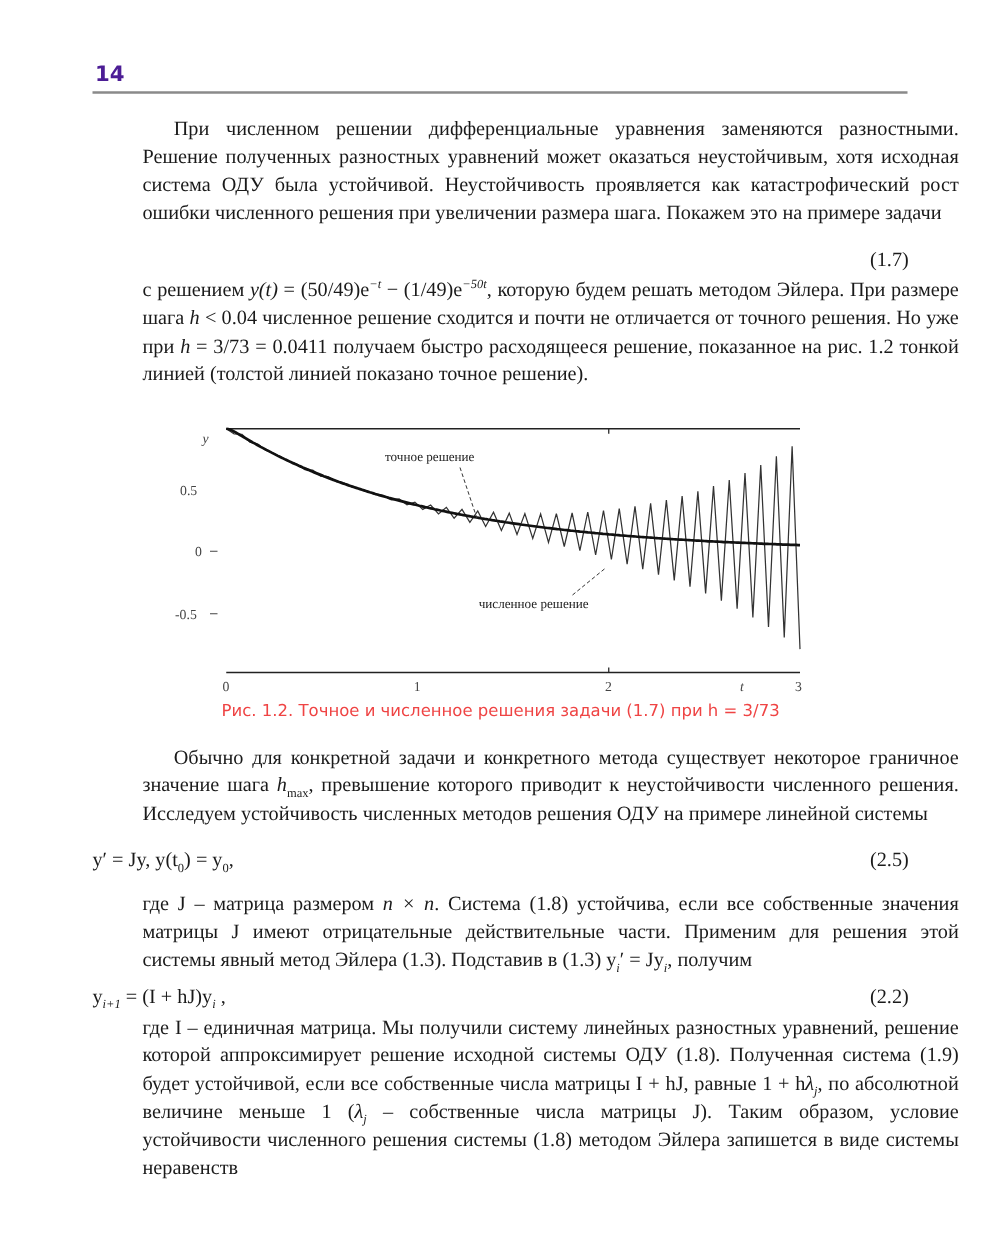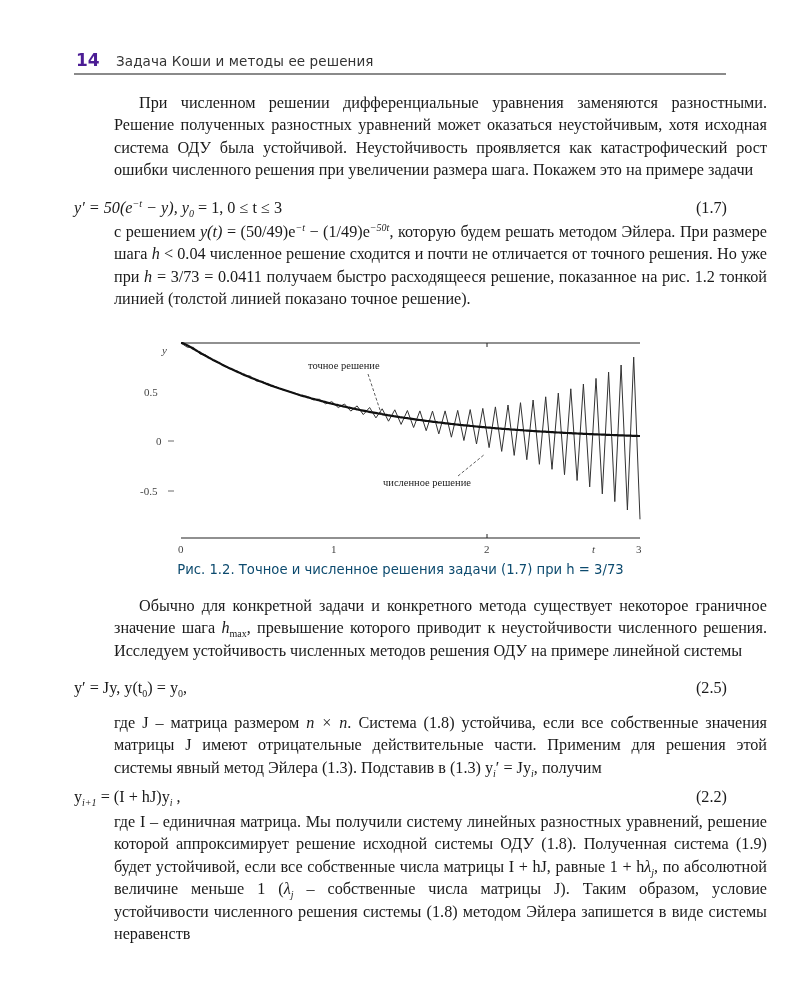--- a/index.html
+++ b/index.html
@@ -15,39 +15,37 @@
   .noindent { text-indent: 0; }
   .eq { position: absolute; left: 74px; width: 653px; font-size: 16.2px; height: 22px; line-height: 22px; }
   .eq .num { position: absolute; right: 0; top: 0; }
   .eq .lhs { position: absolute; left: 0; top: 0; }
   .it { font-style: italic; }
   .b { font-weight: normal; }
   sub, sup { font-size: 10px; line-height: 0; }
   .figure { position: absolute; left: 140px; top: 336px; width: 520px; height: 222px; }
   .figure svg { position: absolute; left: 0; top: 0; }
   .caption { position: absolute; left: 74px; width: 653px; top: 562px; text-align: center;
-             font-family: "DejaVu Sans", "Liberation Sans", sans-serif; font-size: 13.2px; color: #0c4a6e; }
+             font-family: "DejaVu Sans", "Liberation Sans", sans-serif; font-size: 13.2px; color: #ef4444; }
   .ax-label { font-family: "Liberation Serif", "DejaVu Serif", serif; font-size: 11px; fill: #444; }
   .ann-label { font-family: "Liberation Serif", "DejaVu Serif", serif; font-size: 10.5px; fill: #222; }
 </style>
 </head>
 <body>
 
 <div class="running-head">
   <span class="page-num">14</span>
-  <span class="head-title">Задача Коши и методы ее решения</span>
 </div>
 <div class="head-rule"></div>
 
 <div class="text" style="top:92px;">
   <p class="para">При численном решении дифференциальные уравнения заменяются разностными. Решение полученных разностных уравнений может оказаться неустойчивым, хотя исходная система ОДУ была устойчивой. Неустойчивость проявляется как катастрофический рост ошибки численного решения при увеличении размера шага. Покажем это на примере задачи</p>
 </div>
 
 <div class="eq" style="top:197px;">
-  <span class="lhs it"><span>y′ = 50(e</span><sup>−t</sup><span> − y),  y</span><sub>0</sub><span style="font-style:normal"> = 1,  0 ≤ t ≤ 3</span></span>
   <span class="num">(1.7)</span>
 </div>
 
 <div class="text" style="top:221px;">
   <p class="para noindent"><span>с решением </span><span class="it">y(t)</span><span> = (50/49)e</span><sup class="it">−t</sup><span> − (1/49)e</span><sup class="it">−50t</sup><span>, которую будем решать методом Эйлера. При размере шага </span><span class="it">h</span><span> &lt; 0.04 численное решение сходится и почти не отличается от точного решения. Но уже при </span><span class="it">h</span><span> = 3/73 = 0.0411 получаем быстро расходящееся решение, показанное на рис. 1.2 тонкой линией (толстой линией показано точное решение).</span></p>
 </div>
 
 <div class="figure">
   <svg id="chart" width="520" height="222" viewBox="0 0 520 222">
     <g id="chart-axes">

